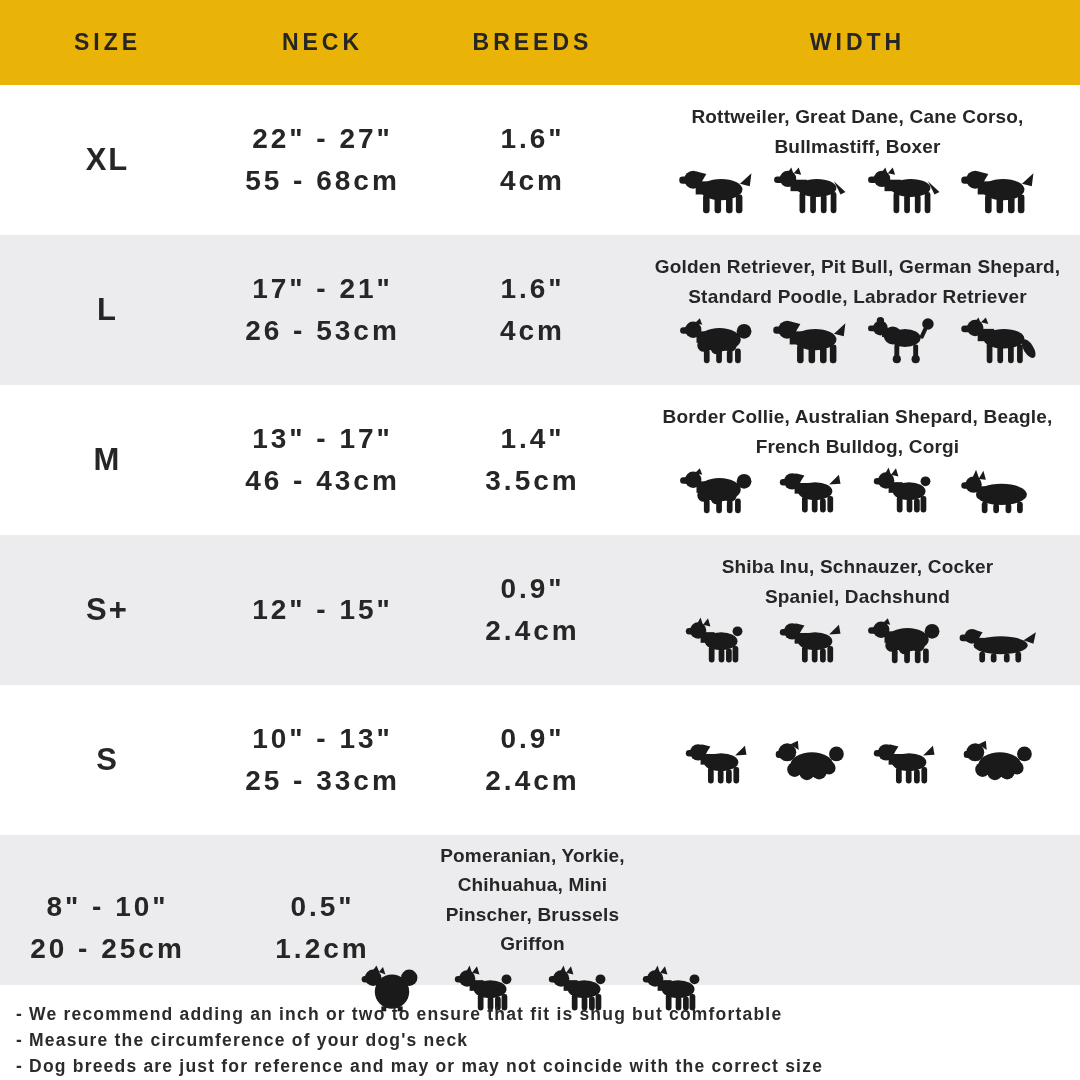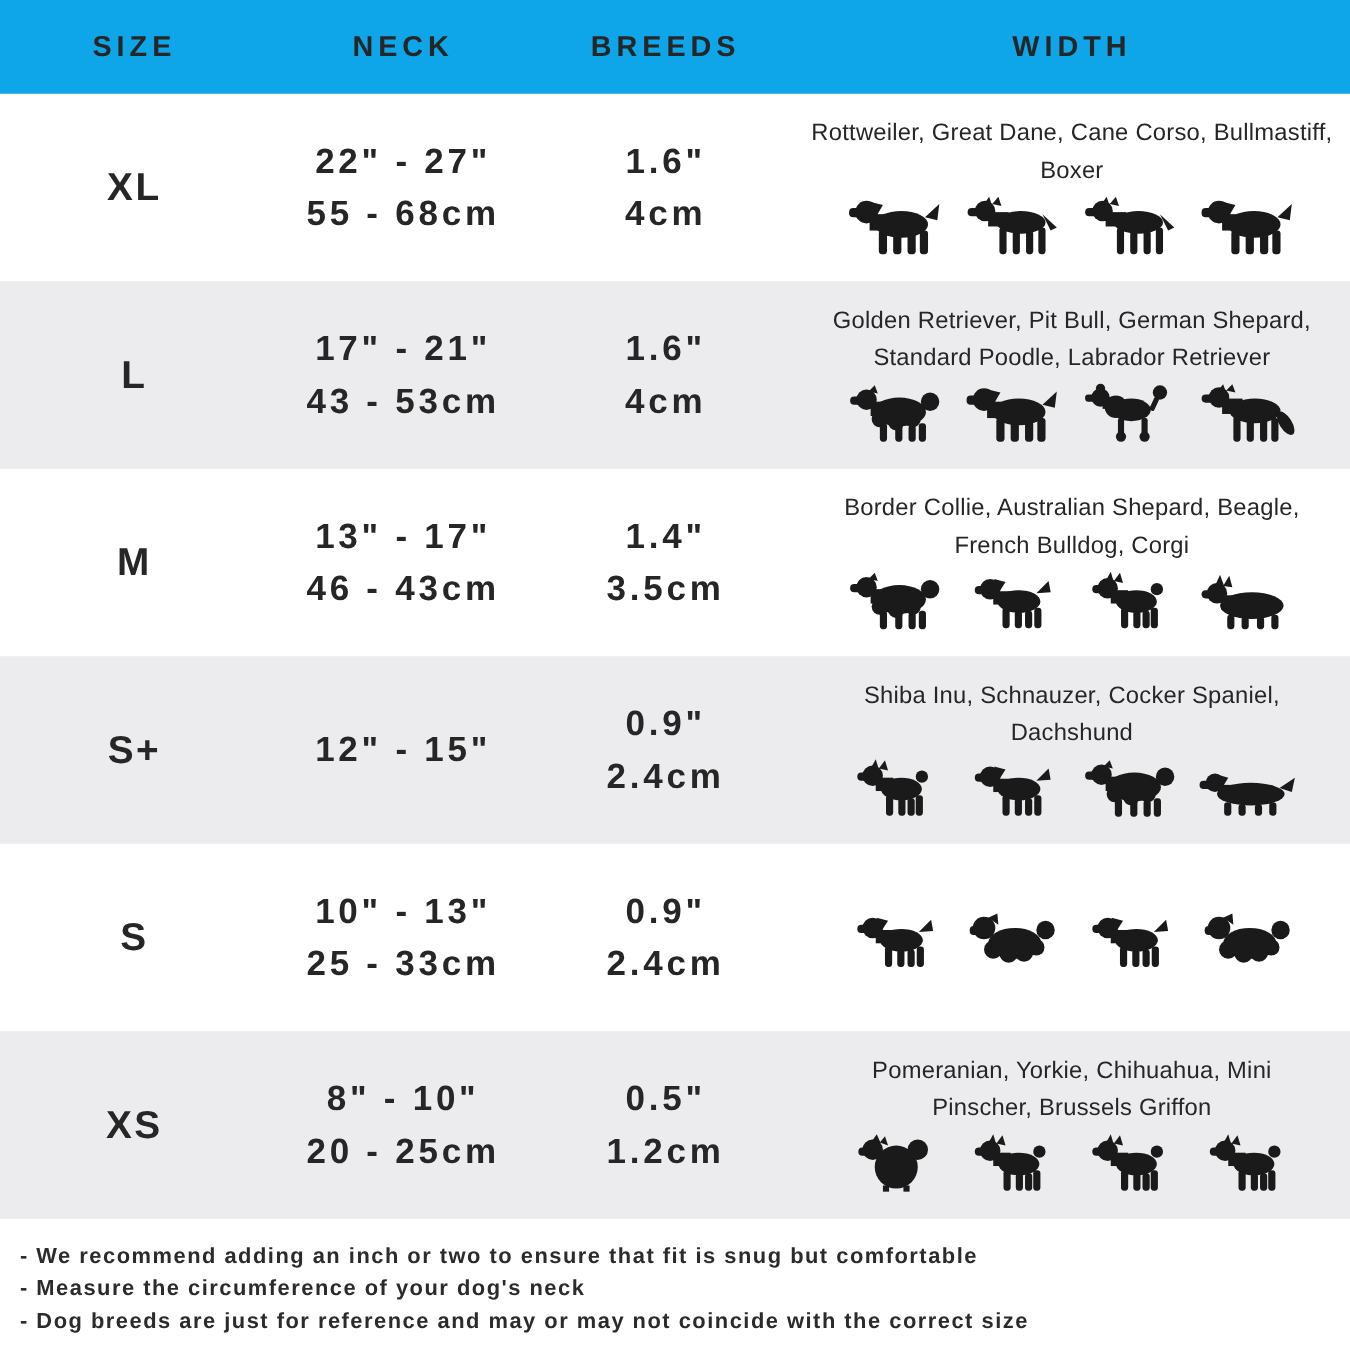--- a/index.html
+++ b/index.html
@@ -7,41 +7,41 @@
   .sheet {
     width:1080px; height:1080px; background:#ffffff;
     font-family:"Liberation Sans", sans-serif;
     color:#262626; overflow:hidden;
   }
   .trow {
     display:grid;
     grid-template-columns:215px 215px 205px 1fr;
     align-items:center;
   }
-  .trow.header { height:75px; background:#0ea5e9; }
+  .trow.header { height:85px; background:#eab308; }
   .trow.data { height:150px; }
   .trow.band { background:#ececee; }
   .hcell {
     text-align:center; font-weight:700; font-size:23px;
     letter-spacing:4px;
   }
   .size-label {
     text-align:center; font-weight:700; font-size:31px;
     letter-spacing:2px;
   }
   .meas { text-align:center; font-weight:700; font-size:28px;
     letter-spacing:3px; line-height:1.5; }
   .breeds-cell {
     height:100%;
     display:flex; flex-direction:column;
     justify-content:center; align-items:center;
     padding:6px 10px 4px;
   }
   .breeds-text {
-    font-weight:400; font-size:19px; line-height:1.55;
+    font-weight:700; font-size:19px; line-height:1.55;
     letter-spacing:0.2px; text-align:center; max-width:435px;
   }
   .dog-row {
     display:flex; align-items:flex-end; gap:12px; margin-top:3px;
     color:#1a1a1a;
   }
   .dog { display:inline-flex; }
   .dog svg { display:block; }
   .notes { padding:16px 0 0 16px; }
   .note-line {
@@ -133,21 +133,21 @@
             </svg>
           </span>
       </div>
     </div>
   </div>
 
   <div class="trow data band">
     <div class="size-label">L</div>
     <div class="meas">
       <div>17" - 21"</div>
-      <div>43 - 53cm</div>
+      <div>26 - 53cm</div>
     </div>
     <div class="meas">
       <div>1.6"</div>
       <div>4cm</div>
     </div>
     <div class="breeds-cell">
       <div class="breeds-text">Golden Retriever, Pit Bull, German Shepard, Standard Poodle, Labrador Retriever</div>
       <div class="dog-row">
         <span class="dog">
             <svg viewBox="0 0 100 60" width="82" height="56" fill="currentColor" aria-hidden="true">
@@ -432,21 +432,20 @@
               <rect x="7" y="15" width="15" height="9" rx="4"></rect>
               <polygon points="25,7 34,3 35,14"></polygon>
               <circle cx="81" cy="19" r="9"></circle>
             </svg>
           </span>
       </div>
     </div>
   </div>
 
   <div class="trow data band">
-    <div class="size-label">XS</div>
     <div class="meas">
       <div>8" - 10"</div>
       <div>20 - 25cm</div>
     </div>
     <div class="meas">
       <div>0.5"</div>
       <div>1.2cm</div>
     </div>
     <div class="breeds-cell">
       <div class="breeds-text" style="max-width:400px">Pomeranian, Yorkie, Chihuahua, Mini Pinscher, Brussels Griffon</div>

